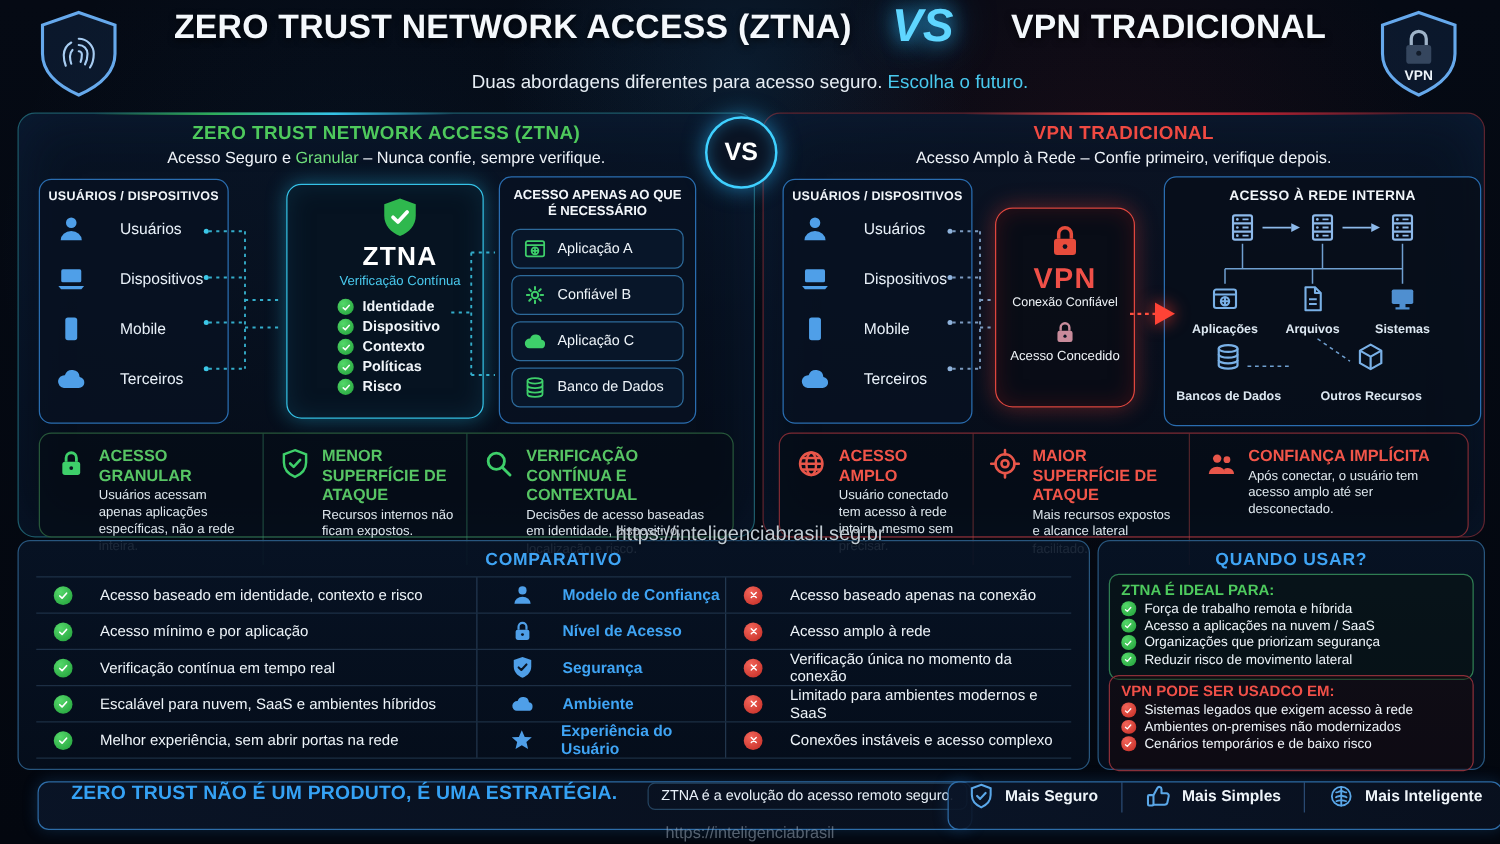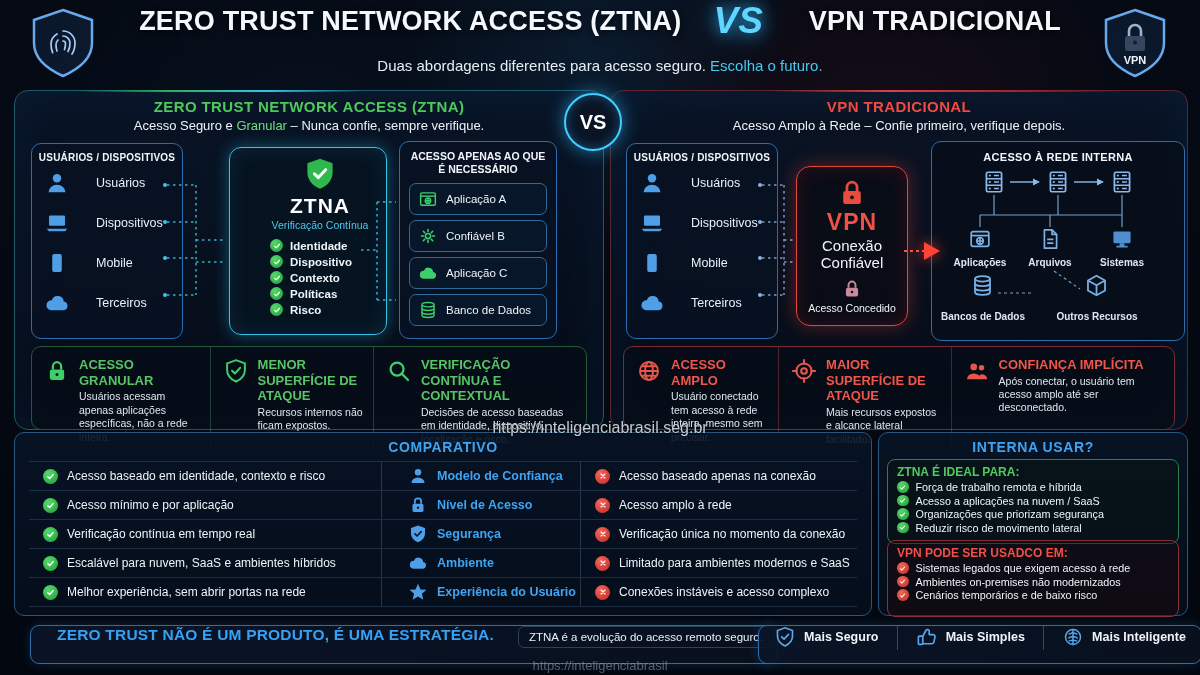--- a/index.html
+++ b/index.html
@@ -63,21 +63,21 @@
   .abox-title{padding:8px 8px 2px;text-align:center;font-size:10.5px;font-weight:800;line-height:1.25;color:#f2f6fa;}
   .a-item{display:flex;align-items:center;gap:8px;margin:5px 9px 0;height:30px;border:1px solid #2d6a9a;border-radius:7px;
     background:rgba(10,24,44,.75);padding-left:8px;color:#3ecf6a;}
   .a-item .lbl{font-size:11.5px;color:#eef4f9;}
 
   
   .vcore{position:absolute;left:185px;top:75px;width:110px;height:158px;border:1.5px solid #e0463e;border-radius:14px;
     background:rgba(10,13,22,.94);box-shadow:0 0 18px rgba(220,60,50,.4),inset 0 0 18px rgba(90,20,25,.5);
     display:flex;flex-direction:column;align-items:center;text-align:center;}
   .vcore-title{font-size:23px;font-weight:800;letter-spacing:1px;color:#f05048;margin-top:0;}
-  .vcore-sub{font-size:15px;color:#f0f4f8;margin-top:1px;}
+  .vcore-sub{font-size:10px;color:#f0f4f8;margin-top:1px;}
   .vcore-badge{font-size:10.5px;color:#f0f4f8;line-height:1.25;margin-top:2px;}
 
   
   .nbox{position:absolute;left:320px;top:50px;width:252px;height:198px;border:1px solid #2a6db0;border-radius:10px;
     background:rgba(7,14,26,.85);}
   .nbox-title{padding-top:9px;text-align:center;font-size:11px;font-weight:800;letter-spacing:.3px;color:#f2f6fa;}
   .nbox text{font-family:"Liberation Sans",sans-serif;font-size:10px;font-weight:600;fill:#dde8f2;}
 
   
   .feat{position:absolute;top:255px;height:82px;border-radius:10px;display:grid;background:rgba(5,13,23,.7);}
@@ -97,21 +97,21 @@
   .watermark-bottom{position:absolute;top:658px;left:0;right:0;text-align:center;font-size:13px;color:rgba(165,180,195,.5);}
 
   
   .compare{position:absolute;left:14px;top:432px;width:856px;height:182px;border:1px solid #28567e;border-radius:10px;
     background:linear-gradient(180deg,rgba(7,19,37,.9),rgba(5,14,28,.9));}
   .compare-title{position:absolute;top:6px;left:0;right:0;text-align:center;font-size:14px;font-weight:800;
     letter-spacing:.6px;color:#3fa4f4;}
   .rows{position:absolute;left:14px;right:14px;top:28px;bottom:8px;display:flex;flex-direction:column;}
   .crow{flex:1;display:grid;grid-template-columns:352px 200px 1fr;align-items:center;border-top:1px solid rgba(90,130,170,.28);}
   .crow:last-child{border-bottom:1px solid rgba(90,130,170,.28);}
-  .cell{display:flex;align-items:center;gap:9px;height:100%;}
+  .cell{display:flex;align-items:center;gap:22px;height:100%;}
   .cell.c1{padding-left:14px;font-size:12px;color:#eef4f9;}
   .cell.c2{border-left:1px solid rgba(90,130,170,.35);border-right:1px solid rgba(90,130,170,.35);
     padding-left:26px;color:#4f9fe8;}
   .cell.c2 .lbl{font-size:12.5px;font-weight:700;color:#3fa4f4;}
   .cell.c3{padding-left:14px;font-size:12px;color:#eef4f9;}
 
   
   .when{position:absolute;left:878px;top:432px;width:308px;height:182px;border:1px solid #28567e;border-radius:10px;
     background:linear-gradient(180deg,rgba(7,19,37,.9),rgba(5,14,28,.9));}
   .when-title{position:absolute;top:6px;left:0;right:0;text-align:center;font-size:14px;font-weight:800;
@@ -720,21 +720,21 @@
                 <use href="#s-x"></use>
               </svg>
             </span>
             <span>Conexões instáveis e acesso complexo</span>
           </div>
       </div>
     </div>
   </section>
 
   <section class="when">
-    <div class="when-title">INTERNA USAR?</div>
+    <div class="when-title">QUANDO USAR?</div>
     <div class="wbox green">
       <div class="wbox-h">ZTNA É IDEAL PARA:</div>
       <div class="w-item">
           <span class="ck w11">
             <svg viewBox="0 0 24 24">
               <use href="#s-check"></use>
             </svg>
           </span>
           <span class="lbl">Força de trabalho remota e híbrida</span>
         </div>

